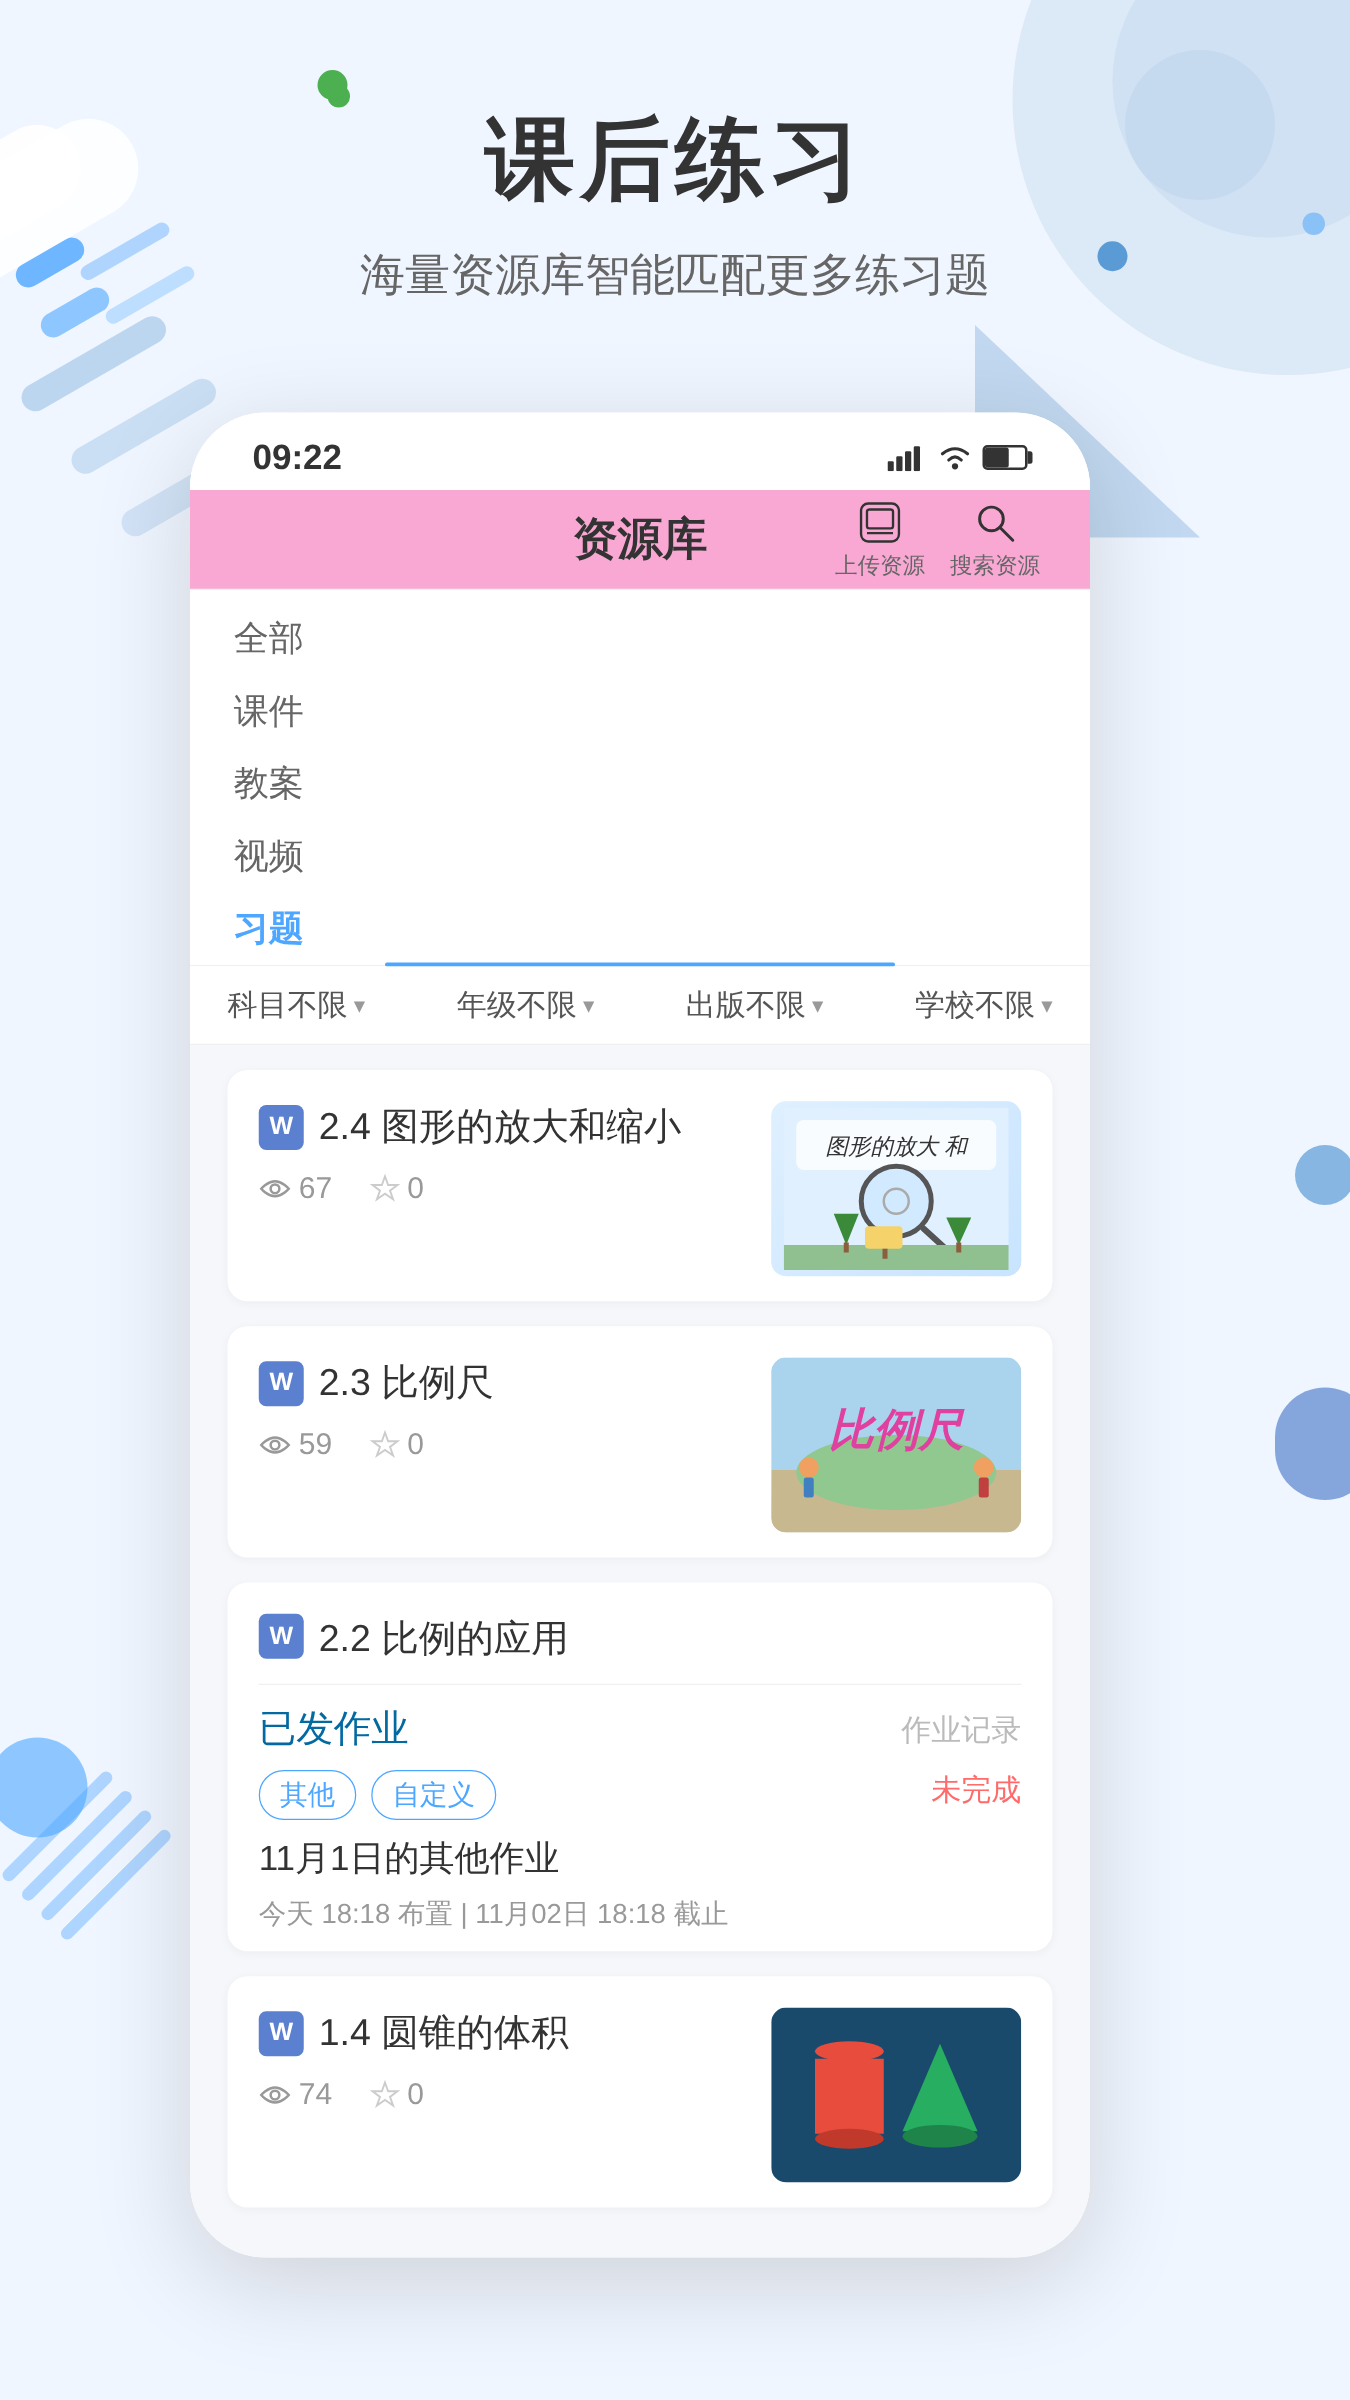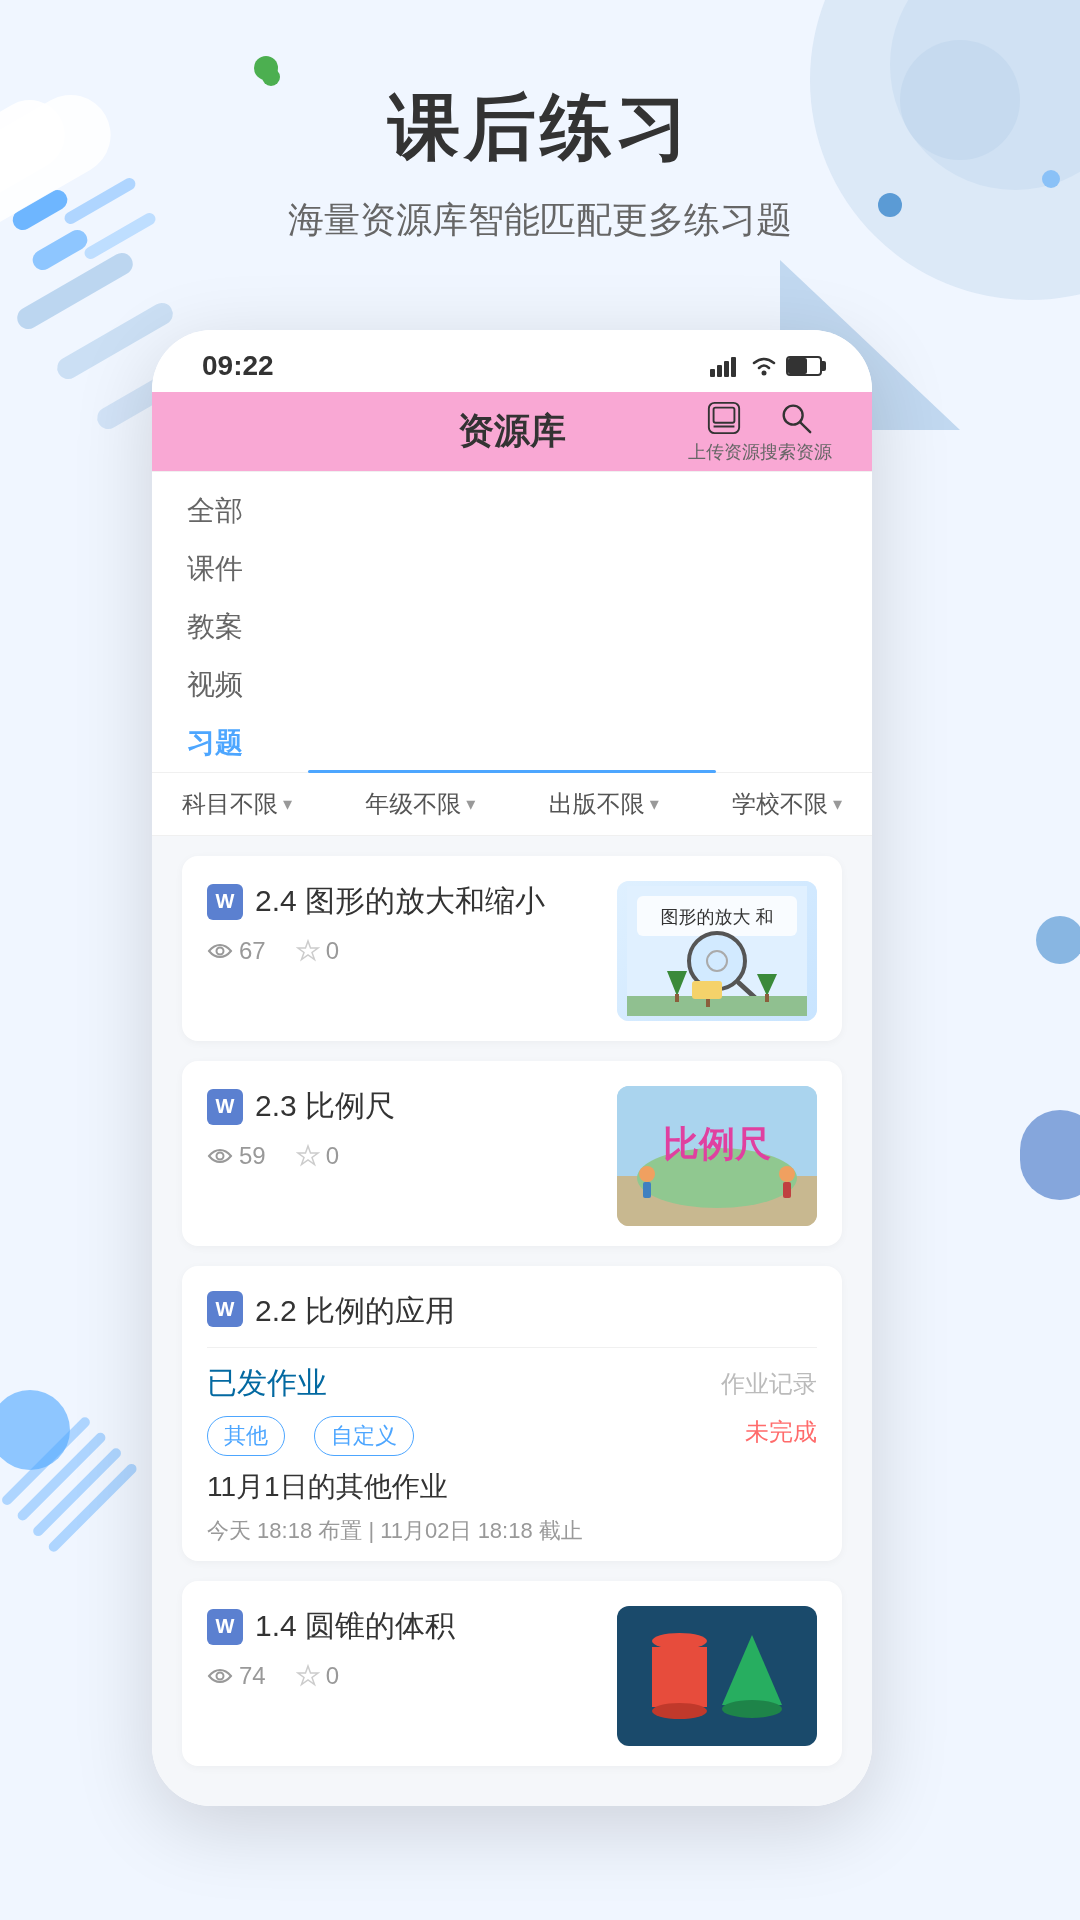--- a/index.html
+++ b/index.html
@@ -102,20 +102,21 @@
     }
     .app-title {
       font-size: 36px;
       font-weight: 600;
       color: #333;
     }
     .header-actions {
       position: absolute;
       right: 40px;
       display: flex;
+      gap: 20px;
       align-items: center;
     }
     .header-action-btn {
       display: flex;
       flex-direction: column;
       align-items: center;
       cursor: pointer;
     }
     .header-action-btn svg {
       width: 36px;
@@ -239,20 +240,21 @@
     .card-thumb {
       width: 200px;
       height: 140px;
       border-radius: 12px;
       overflow: hidden;
       flex-shrink: 0;
       background: #e8f4ff;
       display: flex;
       align-items: flex-start;
       justify-content: center;
+      font-style: italic;
     }
 
     
     .thumb-1 {
       background: linear-gradient(135deg, #e8f4ff 0%, #d0e8ff 100%);
       position: relative;
     }
 
     
     .thumb-2 {
@@ -296,21 +298,21 @@
       font-size: 30px;
       color: #0369a1;
       font-weight: 500;
     }
     .hw-status-link {
       font-size: 24px;
       color: #bbb;
     }
     .hw-tags {
       display: flex;
-      gap: 29px;
+      gap: 12px;
       margin-bottom: 12px;
     }
     .hw-tag {
       border: 1px solid #4da6ff;
       color: #4da6ff;
       font-size: 22px;
       padding: 4px 16px;
       border-radius: 20px;
     }
     .hw-status-badge {

